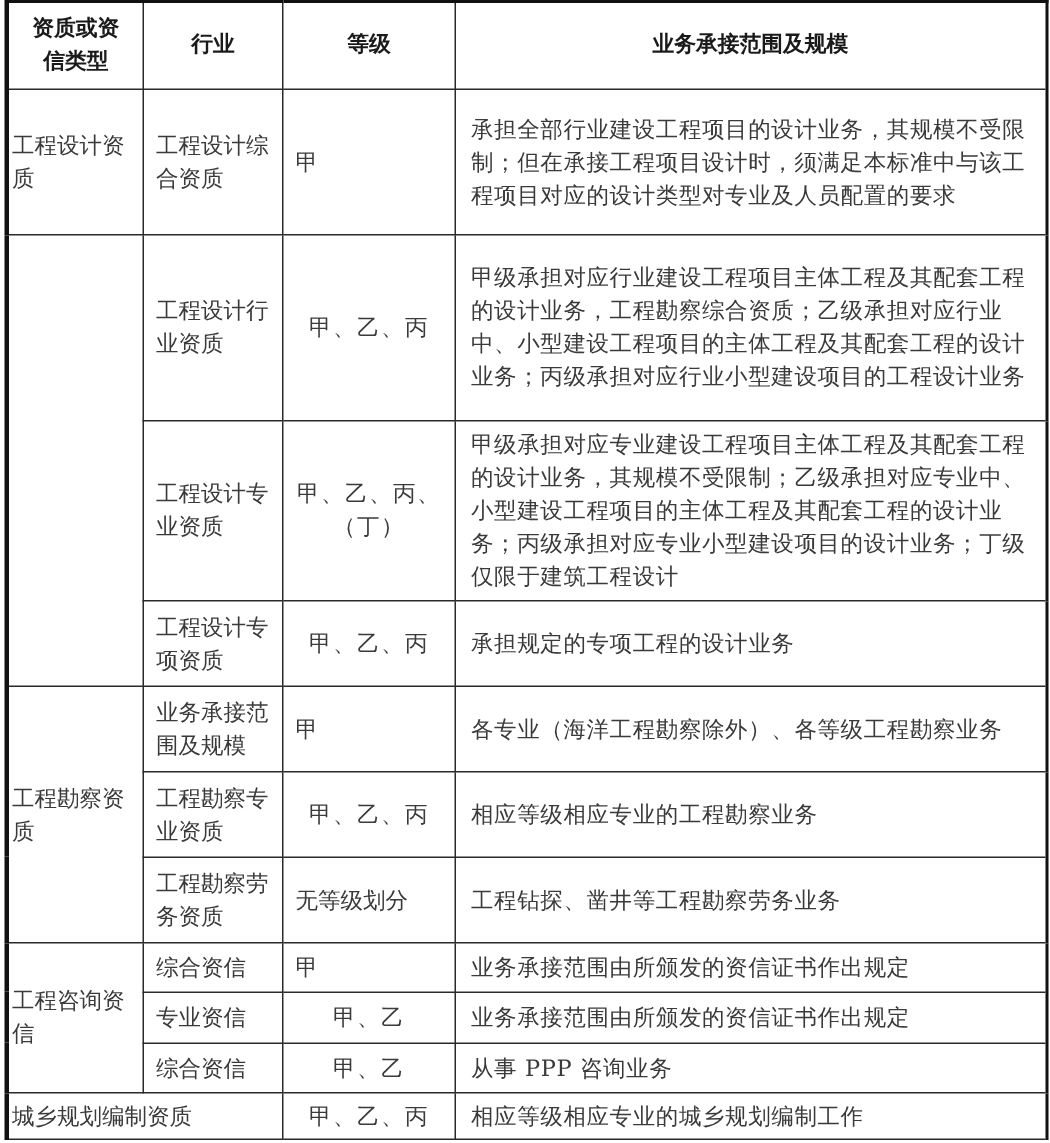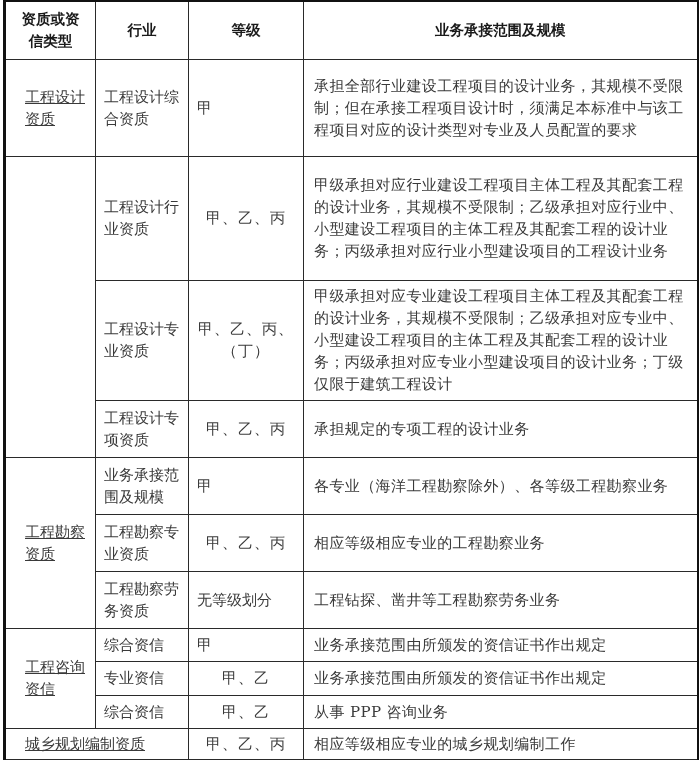--- a/index.html
+++ b/index.html
@@ -3,21 +3,21 @@
 <meta charset="utf-8">
 <style>
   html, body { margin: 0; padding: 0; background: #ffffff; }
   body { width: 700px; height: 762px; overflow: hidden; position: relative;
          font-family: "DejaVu Serif", "Liberation Serif", serif; color: #3a3a3a; }
   table { position: absolute; left: 3px; top: 0px; border-collapse: collapse;
           table-layout: fixed; width: 693px; }
   td, th { border: 1.5px solid #2a2a2a; padding: 0 8px; font-size: 15px; line-height: 22px;
            vertical-align: middle; text-align: left; font-weight: normal; word-break: break-all; }
   th { font-weight: bold; color: #1a1a1a; text-align: center; font-family: "DejaVu Sans", sans-serif; font-size: 14.5px; }
-  td.c1 { padding-left: 19px; text-decoration: underline; }
+  td.c1 { padding-left: 2px; }
   td.scope { padding-left: 10px; padding-right: 6px; letter-spacing: 0.4px; }
   .outer-left { border-left: 3px solid #111; }
   .outer-right { border-right: 2.5px solid #111; }
   .outer-top { border-top: 2.5px solid #111; }
   .tall-grade { letter-spacing: 1px; text-align: center; }
 </style>
 </head>
 <body>
 
 <table>
@@ -39,21 +39,21 @@
     <td class="c1 outer-left">工程设计资质</td>
     <td>工程设计综合资质</td>
     <td>甲</td>
     <td class="scope outer-right">承担全部行业建设工程项目的设计业务，其规模不受限制；但在承接工程项目设计时，须满足本标准中与该工程项目对应的设计类型对专业及人员配置的要求</td>
   </tr>
 
   <tr style="height:124px">
     <td class="c1 outer-left" rowspan="3"></td>
     <td>工程设计行业资质</td>
     <td class="tall-grade">甲、乙、丙</td>
-    <td class="scope outer-right">甲级承担对应行业建设工程项目主体工程及其配套工程的设计业务，其规模不受限制；乙级承担对应行业中、小型建设工程项目的主体工程及其配套工程的设计业务；丙级承担对应行业小型建设项目的工程设计业务</td>
+    <td class="scope outer-right">甲级承担对应行业建设工程项目主体工程及其配套工程的设计业务，工程勘察综合资质；乙级承担对应行业中、小型建设工程项目的主体工程及其配套工程的设计业务；丙级承担对应行业小型建设项目的工程设计业务</td>
   </tr>
   <tr style="height:120px">
     <td>工程设计专业资质</td>
     <td class="tall-grade">甲、乙、丙、（丁）</td>
     <td class="scope outer-right">甲级承担对应专业建设工程项目主体工程及其配套工程的设计业务，其规模不受限制；乙级承担对应专业中、小型建设工程项目的主体工程及其配套工程的设计业务；丙级承担对应专业小型建设项目的设计业务；丁级仅限于建筑工程设计</td>
   </tr>
   <tr style="height:57px">
     <td>工程设计专项资质</td>
     <td class="tall-grade">甲、乙、丙</td>
     <td class="scope outer-right">承担规定的专项工程的设计业务</td>

